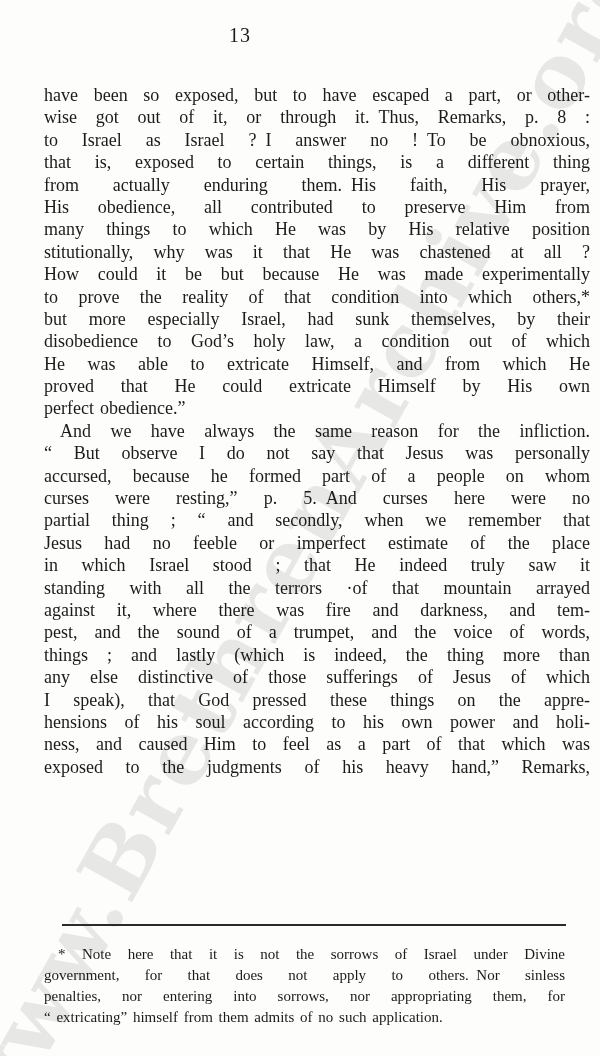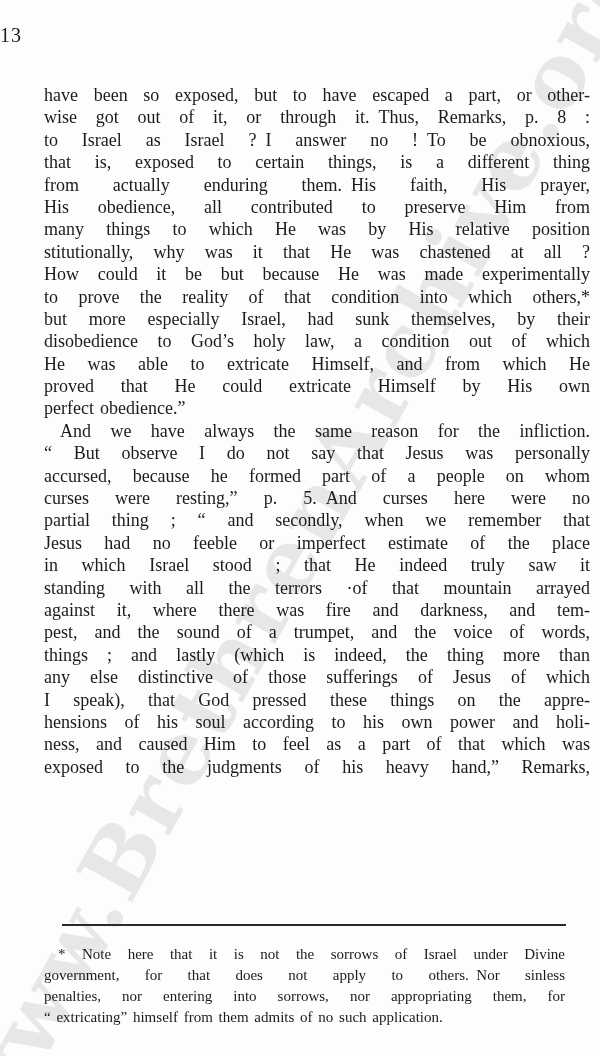--- a/index.html
+++ b/index.html
@@ -25,20 +25,21 @@
     color: rgba(120, 120, 120, 0.16);
     white-space: nowrap;
     z-index: 0;
     user-select: none;
   }
   .pagenum {
     position: absolute;
     top: 24px;
     left: 0;
     width: 480px;
+    text-align: center;
     font-size: 20px;
     letter-spacing: 1px;
     z-index: 1;
   }
   .textbody {
     position: absolute;
     left: 44px;
     top: 84px;
     width: 546px;
     z-index: 1;

